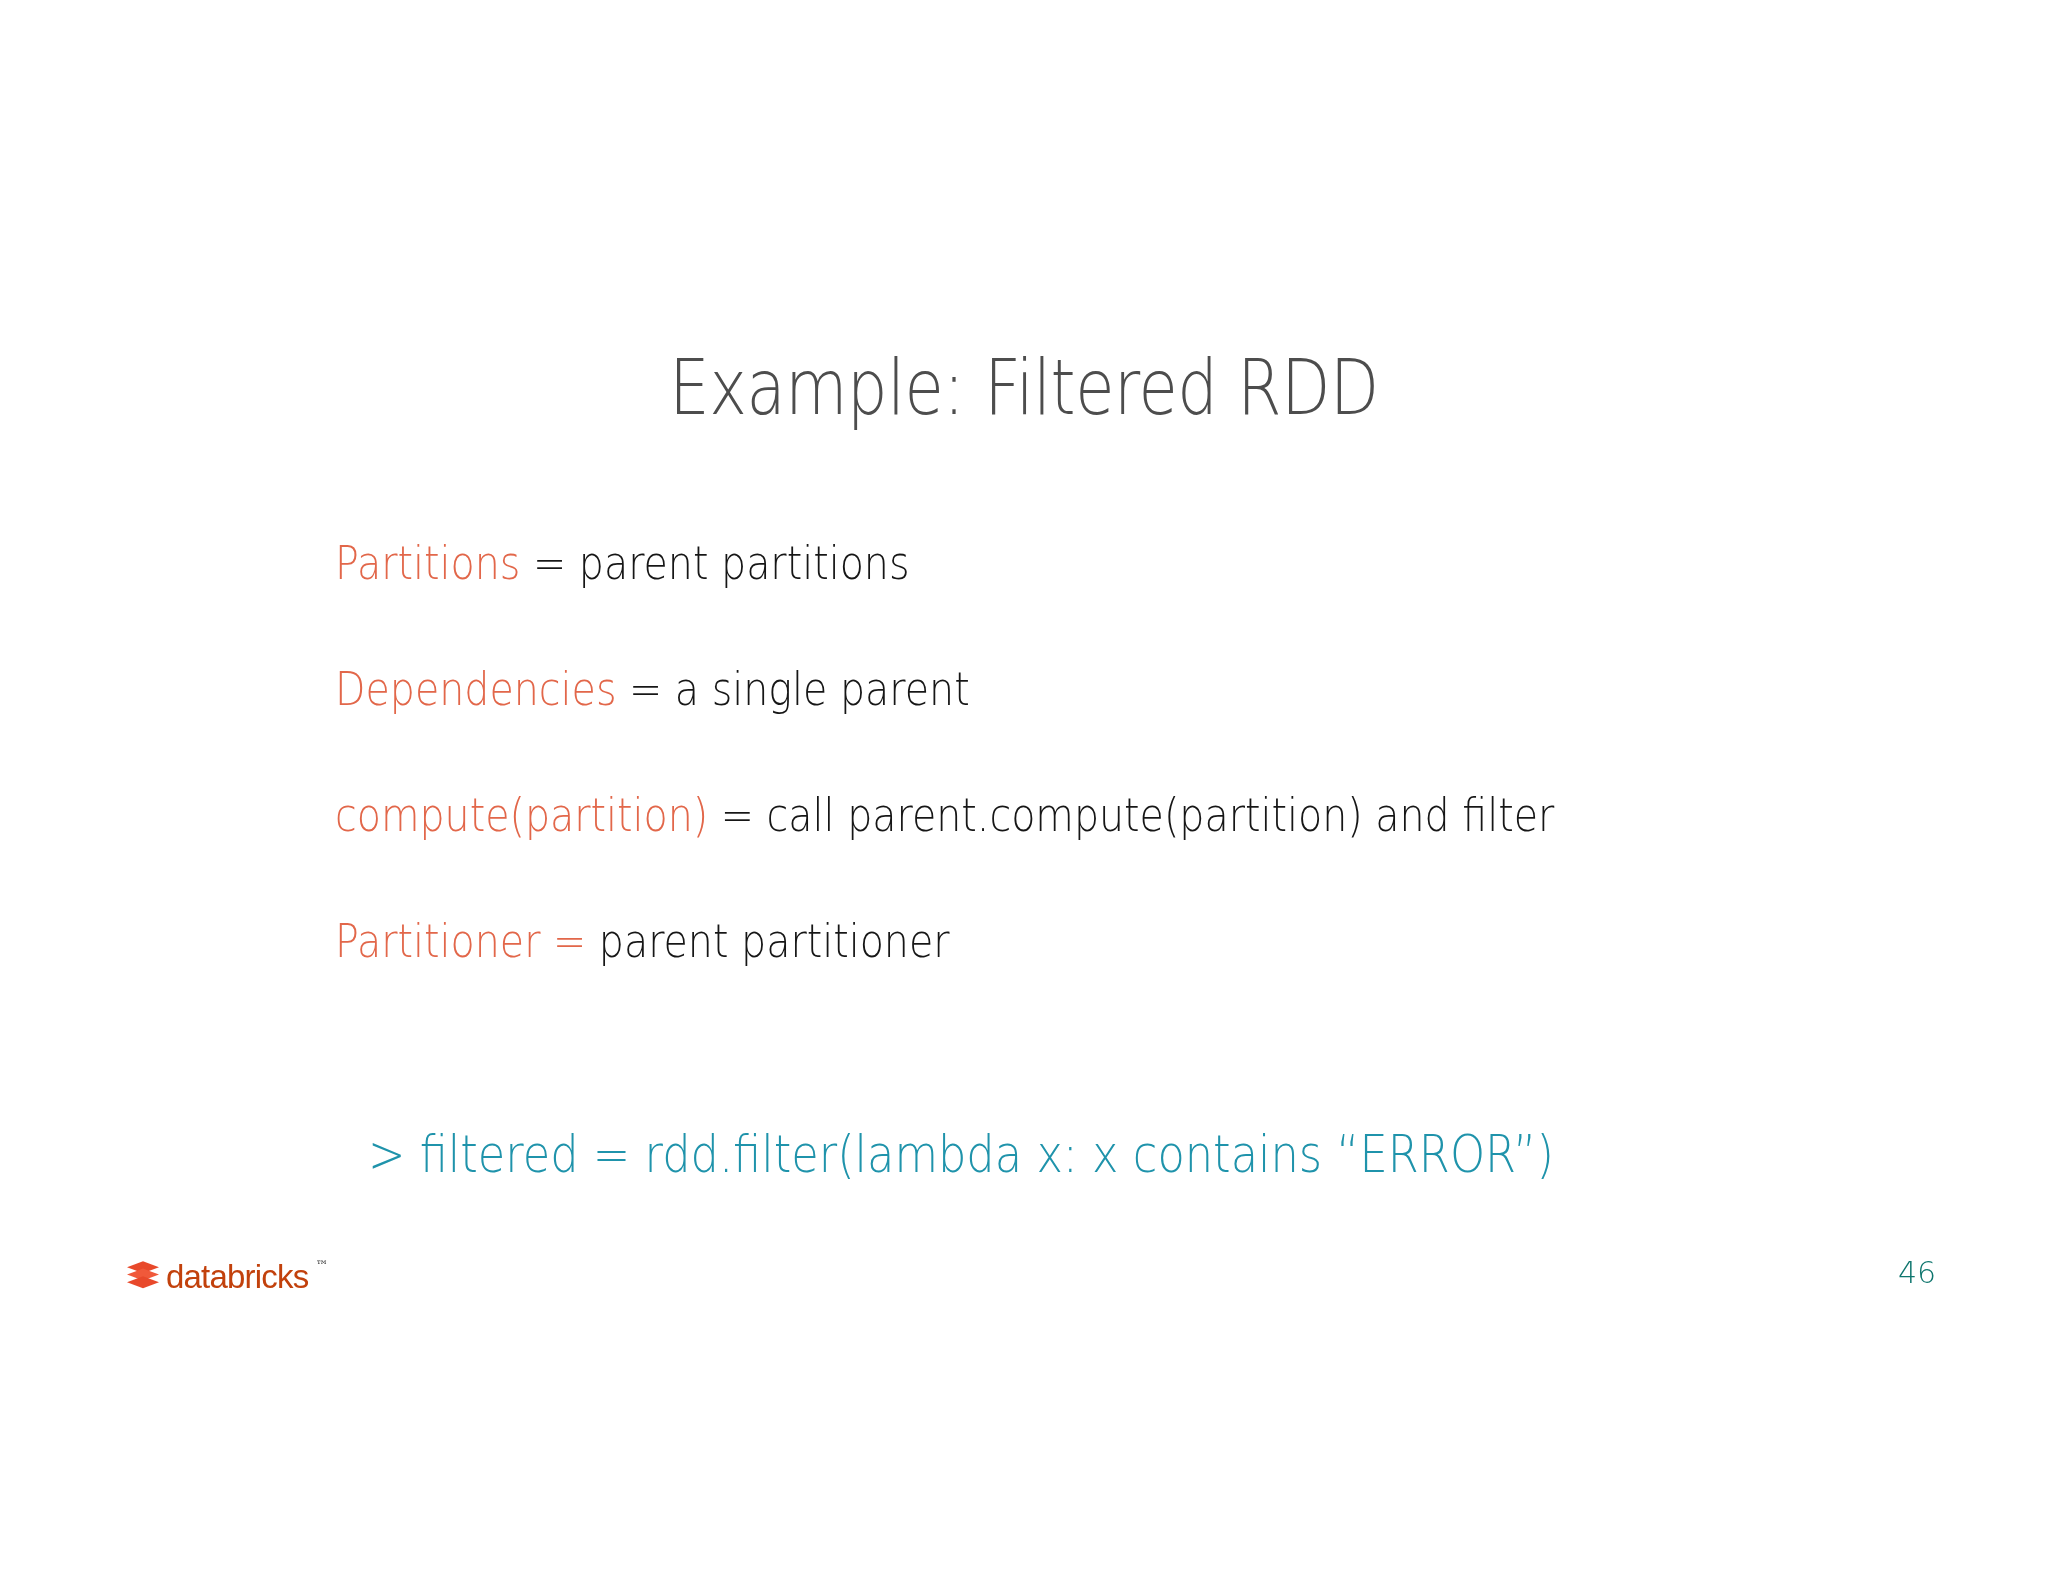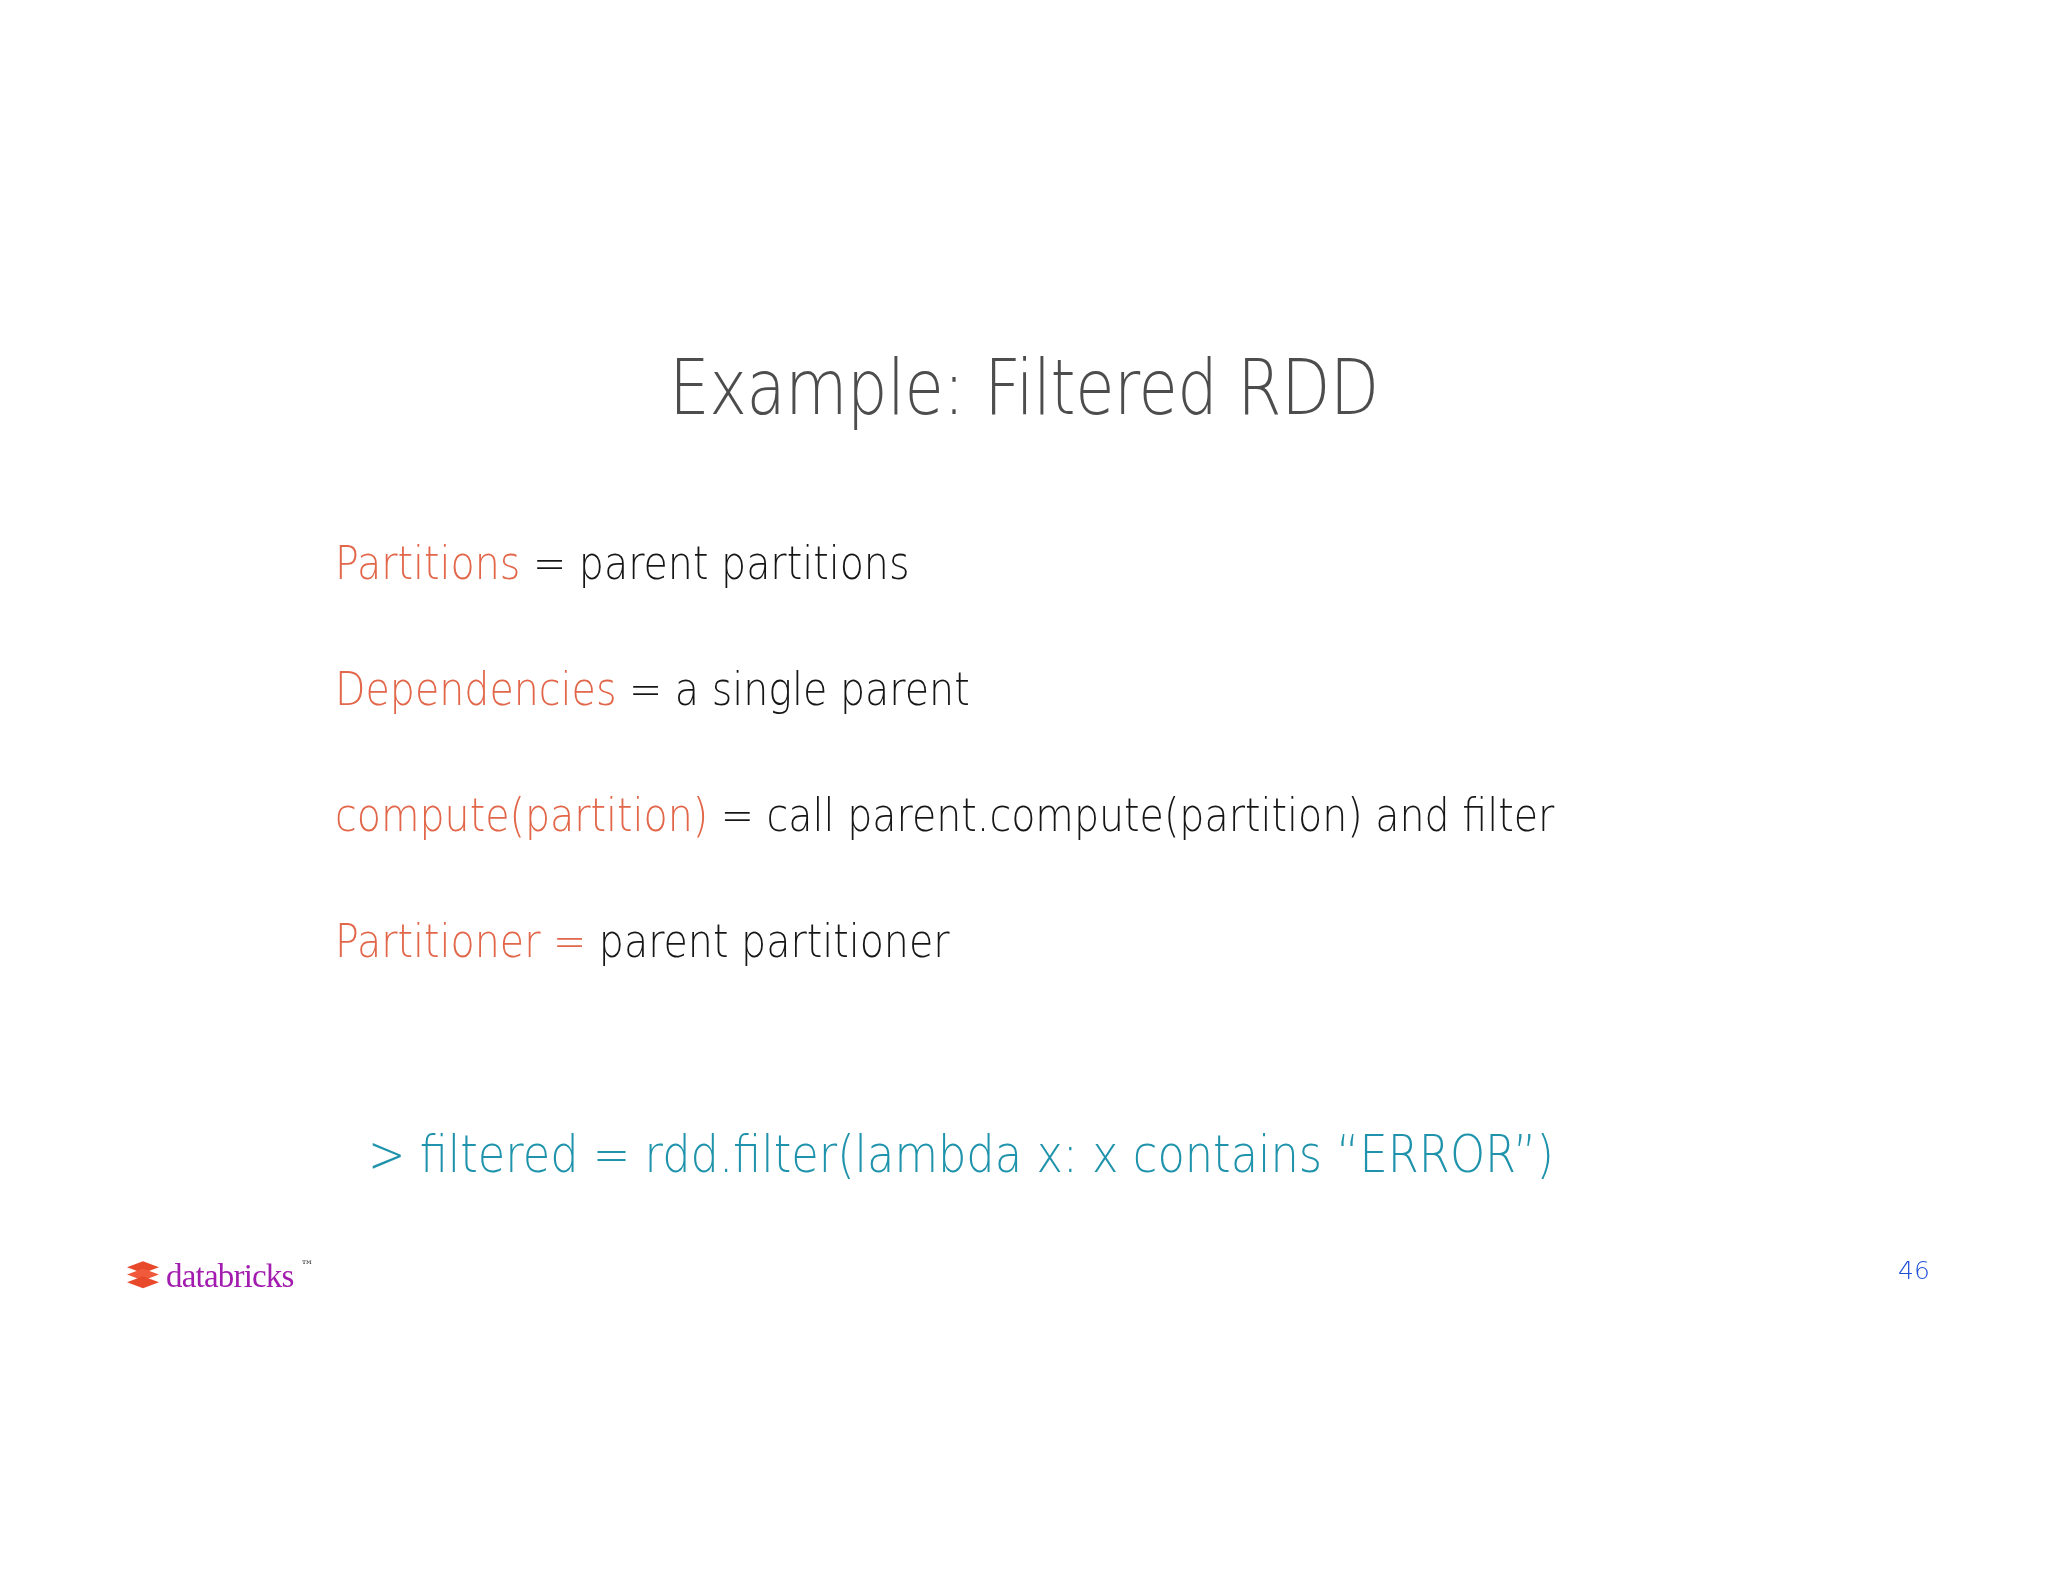--- a/index.html
+++ b/index.html
@@ -93,48 +93,48 @@
     gap: 6px;
     height: 40px;
   }
   #brand-mark {
     display: block;
     width: 34px;
     height: 30px;
     flex: 0 0 auto;
   }
   #brand-wordmark {
-    font-family: Liberation Serif, serif;
+    font-family: Liberation Sans, sans-serif;
     font-weight: 400;
     font-size: 33px;
     line-height: 1;
-    color: #a21caf;
+    color: #c2410c;
     letter-spacing: -0.8px;
     position: relative;
     top: 1px;
   }
   #brand-tm {
     font-family: "DejaVu Serif", serif;
     font-size: 13px;
     color: #3a3a3a;
     position: relative;
     top: -10px;
     left: 1px;
   }
 
   
   #page-number {
     position: absolute;
     left: 1898px;
     top: 1258px;
     font-family: "DejaVu Sans", sans-serif;
     font-weight: 300;
-    font-size: 25px;
+    font-size: 30px;
     line-height: 1;
-    color: #1d4ed8;
+    color: #0f766e;
   }
 </style>
 </head>
 <body>
 
 <div id="slide">
 
   <div id="slide-title">Example: Filtered RDD</div>
 
   <div id="property-list">

